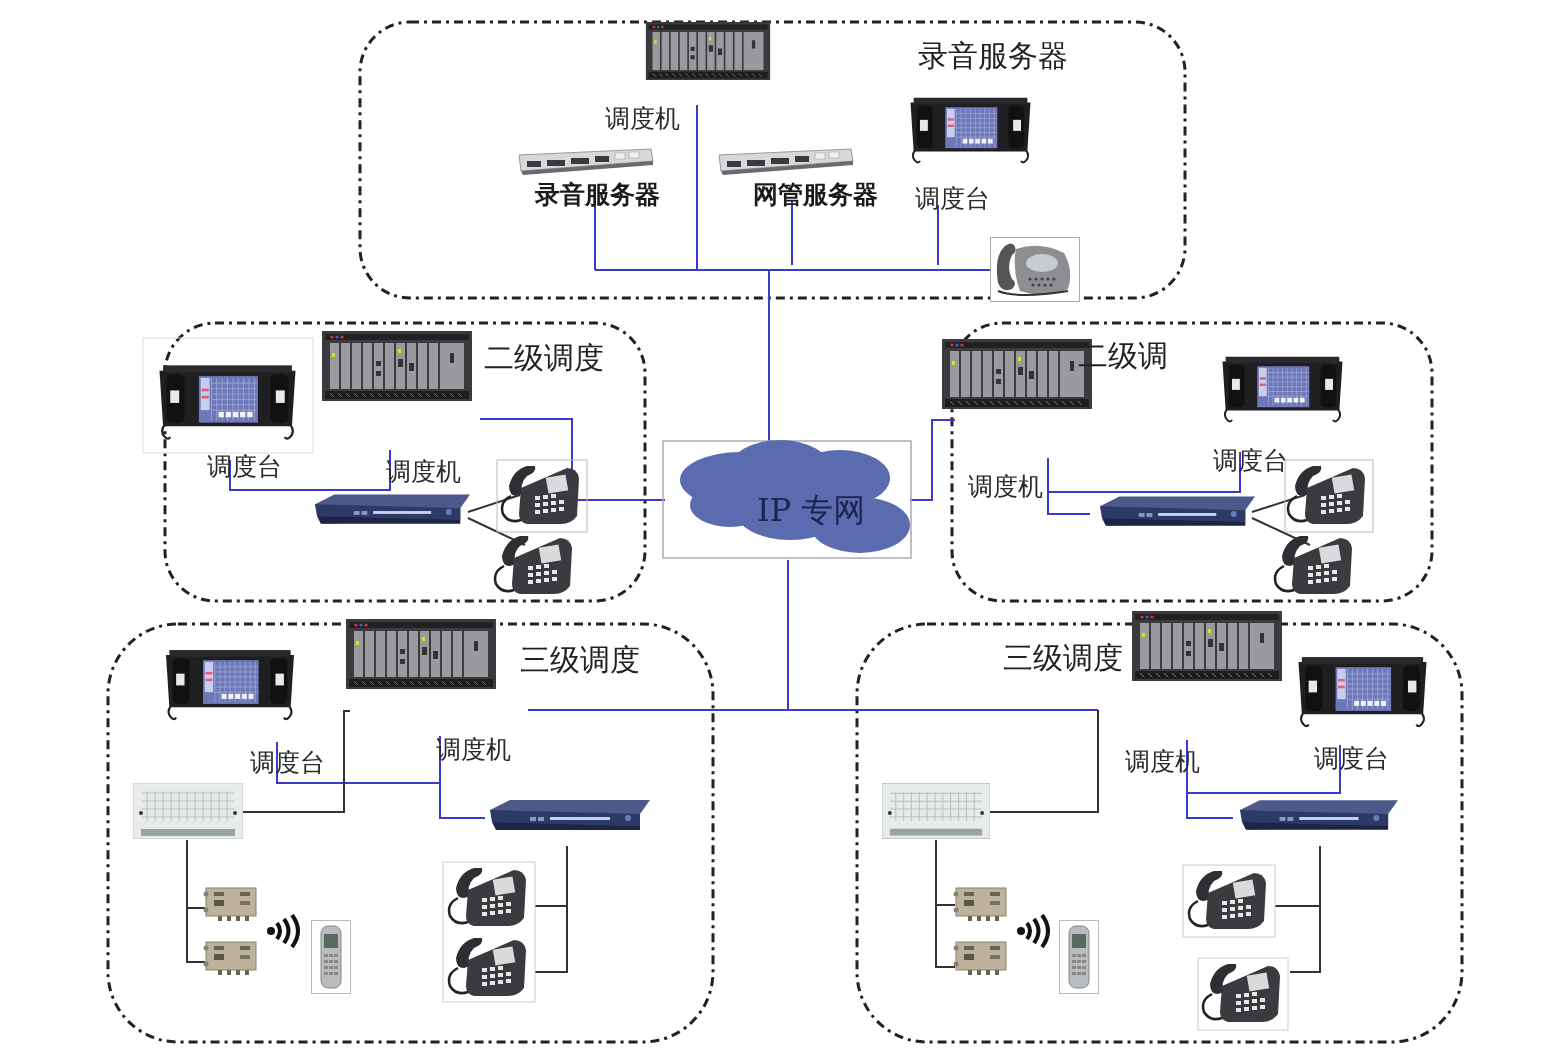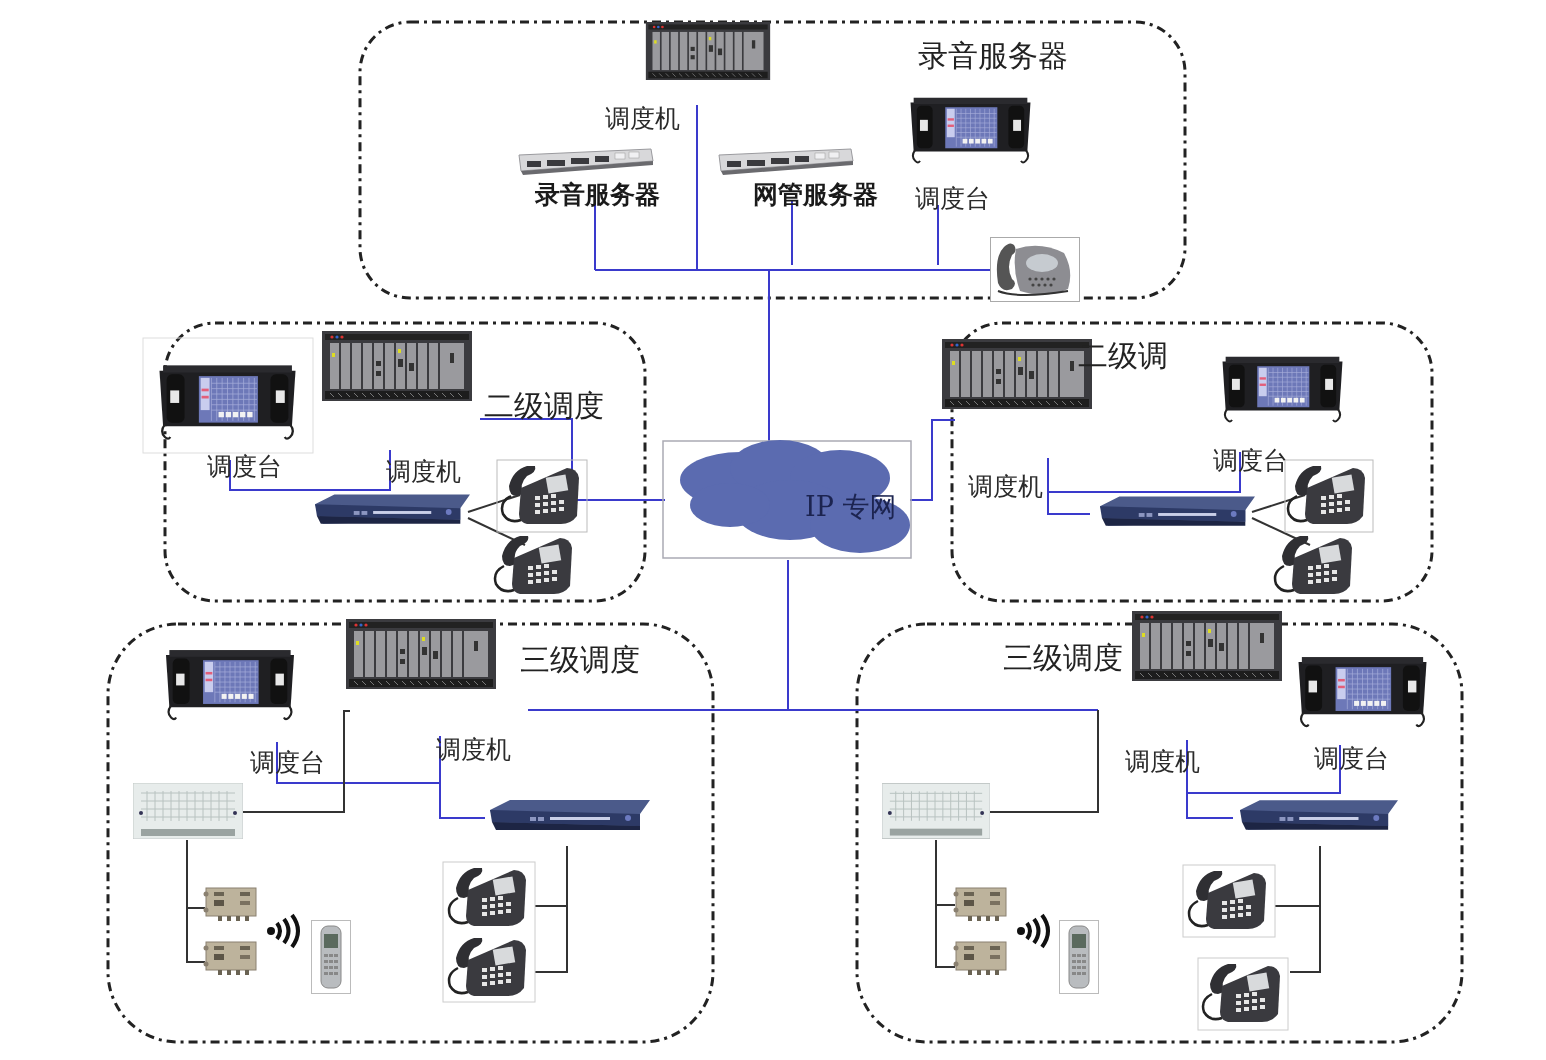--- a/index.html
+++ b/index.html
@@ -1,21 +1,21 @@
 <!DOCTYPE html>
 <html><head>
 <meta charset="utf-8">
 <style>
   html,body{margin:0;padding:0;background:#ffffff;}
   body{width:1546px;height:1060px;position:relative;overflow:hidden;font-family:"DejaVu Sans","Liberation Sans",sans-serif;}
   #diagram{position:absolute;left:0;top:0;width:1546px;height:1060px;}
   .lbl{position:absolute;color:#2a2a2a;font-size:25px;white-space:nowrap;font-family:Liberation Mono, monospace;}
   .lbl.bold{font-weight:bold;color:#1a1a1a;}
   .ttl{position:absolute;color:#222;font-size:30px;white-space:nowrap;font-family:"DejaVu Sans","Liberation Sans",sans-serif;}
-  .cloud-text{position:absolute;color:#1c2450;font-size:27px;white-space:nowrap;font-family:"DejaVu Serif","Liberation Serif",serif;margin-left:48px;}
+  .cloud-text{position:absolute;color:#1c2450;font-size:32px;white-space:nowrap;font-family:"DejaVu Serif","Liberation Serif",serif;}
 </style>
 </head>
 <body>
 
 <svg id="diagram" viewBox="0 0 1546 1060" xmlns="http://www.w3.org/2000/svg">
   <defs>
 
     <symbol id="sym-rack" viewBox="0 0 150 70">
       <rect x="0" y="0" width="150" height="70" fill="#3b3b3f"></rect>
       <rect x="3" y="3" width="144" height="6" fill="#222"></rect>
@@ -308,21 +308,21 @@
   <use href="#sym-mobile" x="1058" y="920" width="42" height="74"></use>
   <rect x="1183" y="865" width="92" height="72" fill="none" stroke="#ccc"></rect>
   <use href="#sym-deskphone" x="1183" y="865" width="92" height="70"></use>
   <rect x="1198" y="958" width="90" height="72" fill="none" stroke="#ccc"></rect>
   <use href="#sym-deskphone" x="1198" y="958" width="90" height="70"></use>
 </svg>
 
 <div class="cloud-text" style="left:757px;top:489px;">IP 专网</div>
 
 <div class="ttl" style="left:918px;top:36px;">录音服务器</div>
-<div class="ttl" style="left:484px;top:338px;margin-top:48px;">二级调度</div>
+<div class="ttl" style="left:484px;top:338px;">二级调度</div>
 <div class="ttl" style="left:1078px;top:336px;">二级调</div>
 <div class="ttl" style="left:520px;top:640px;">三级调度</div>
 <div class="ttl" style="left:1003px;top:638px;">三级调度</div>
 
 <div class="lbl" style="left:605px;top:102px;">调度机</div>
 <div class="lbl bold" style="left:535px;top:178px;">录音服务器</div>
 <div class="lbl bold" style="left:753px;top:178px;">网管服务器</div>
 <div class="lbl" style="left:915px;top:182px;">调度台</div>
 
 <div class="lbl" style="left:207px;top:450px;">调度台</div>

